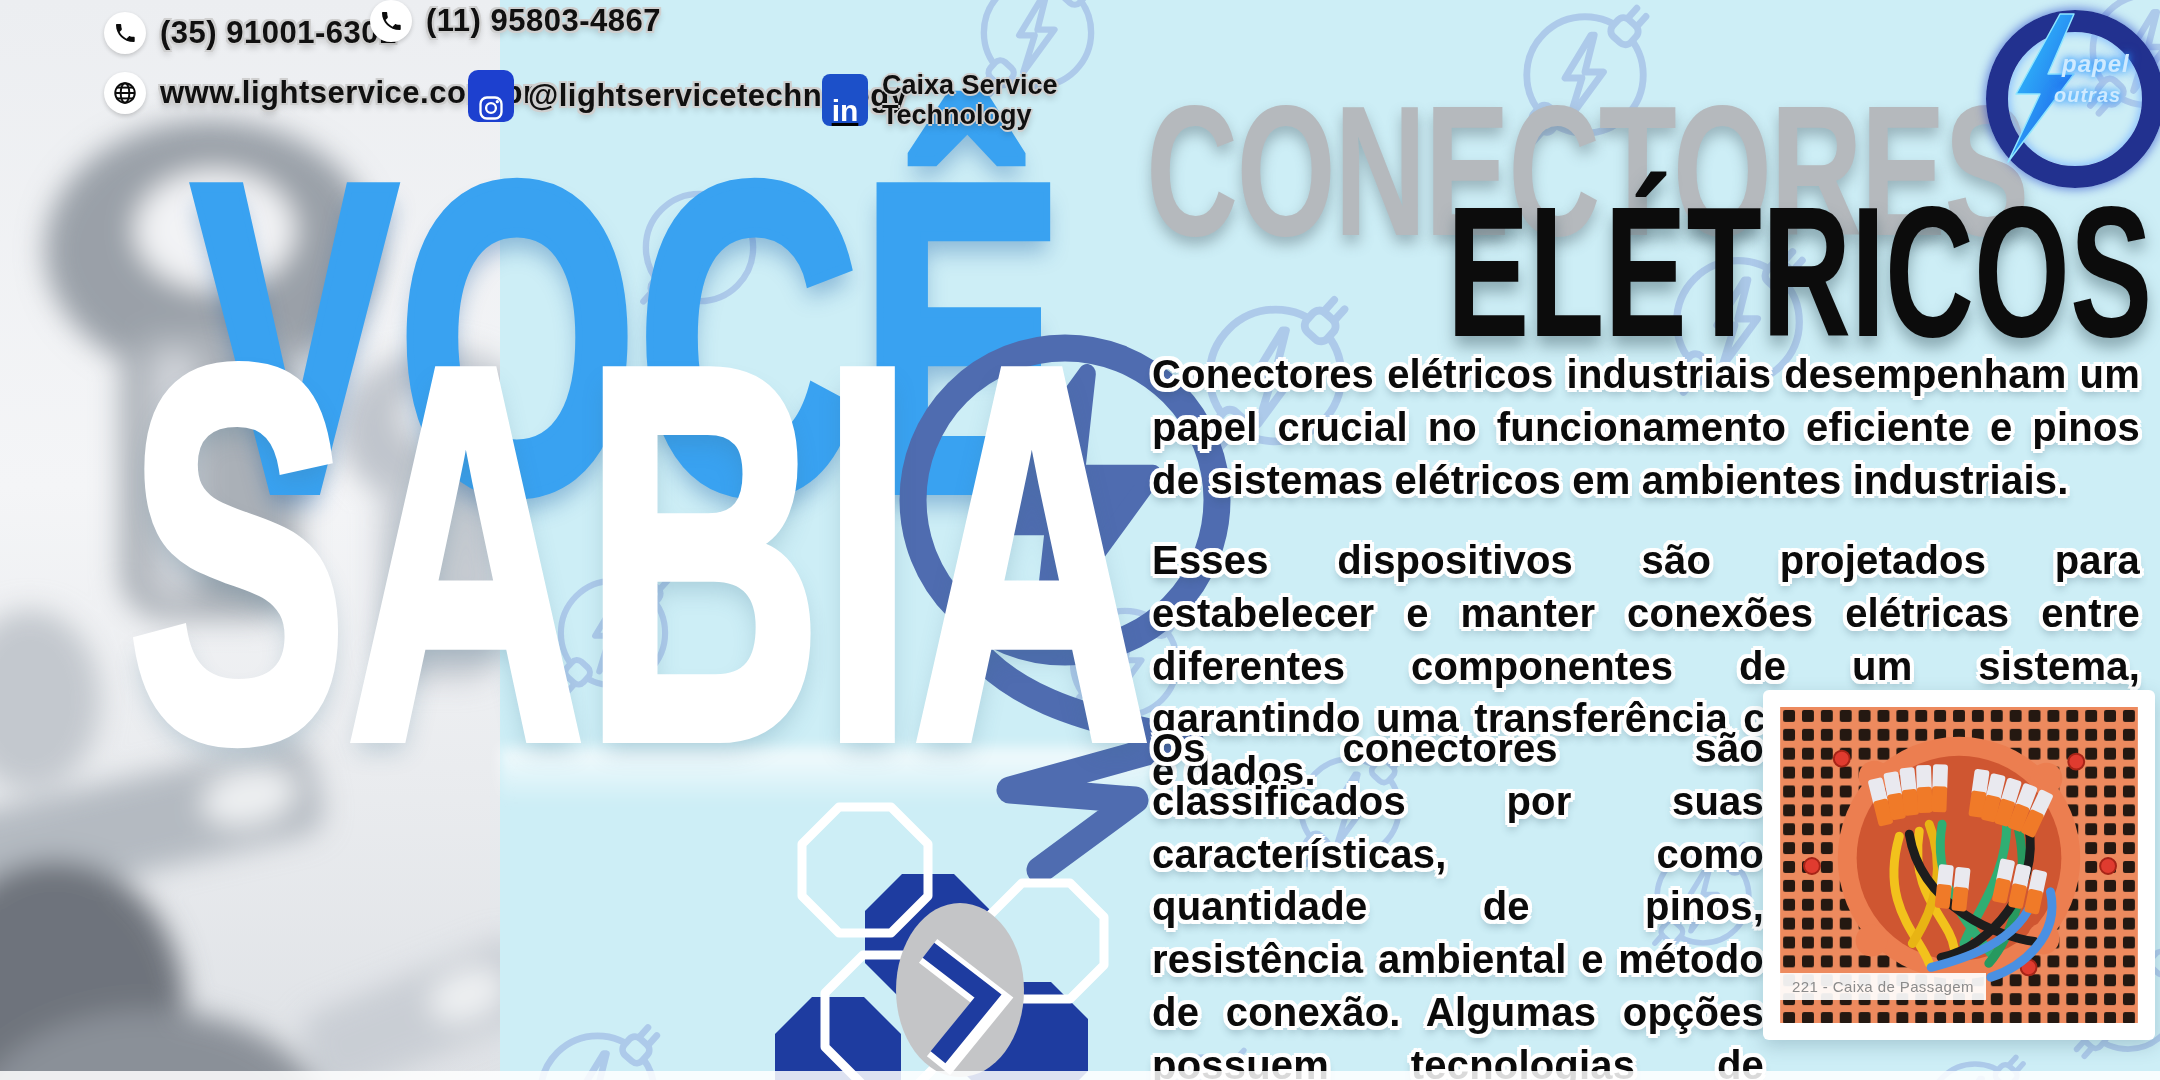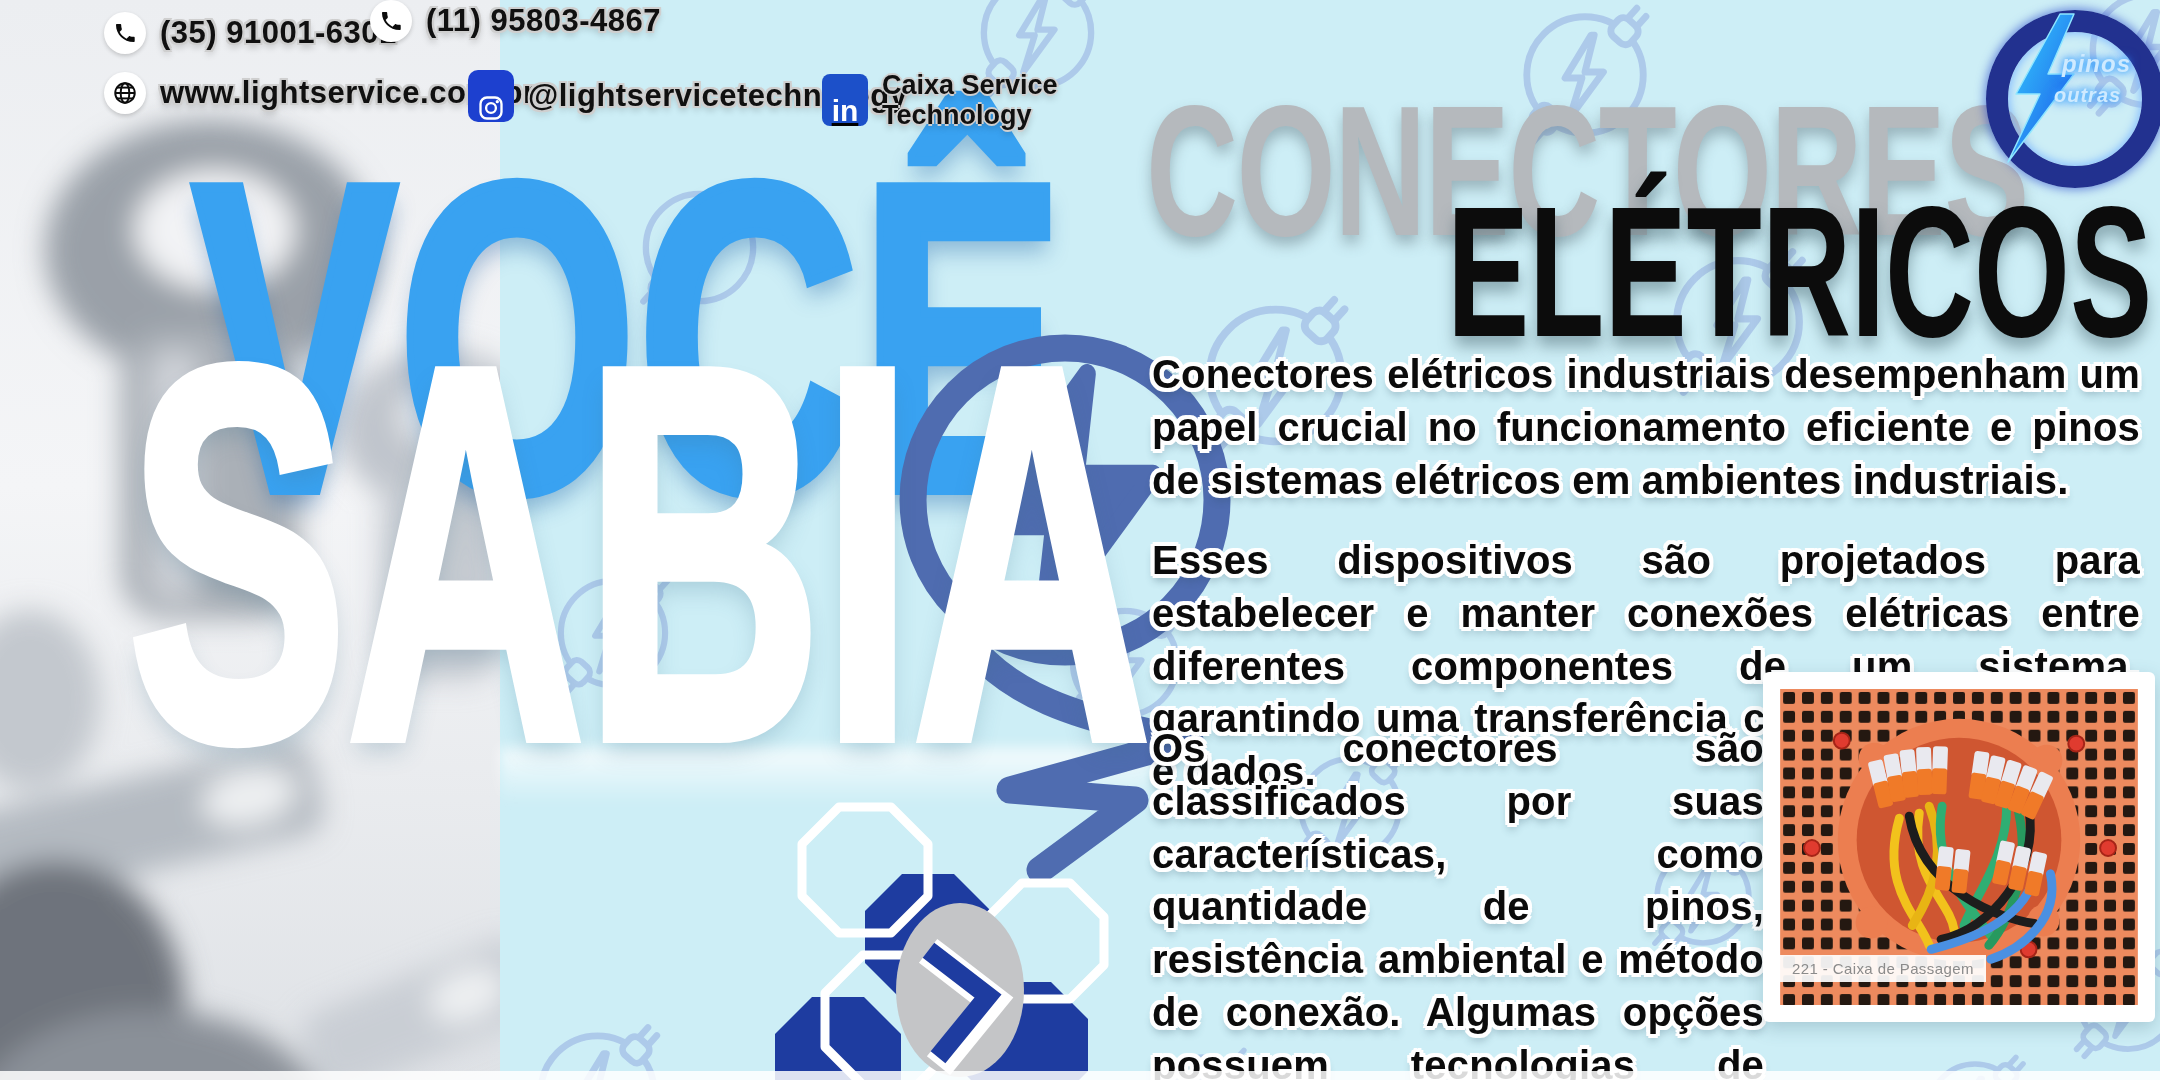--- a/index.html
+++ b/index.html
@@ -61,21 +61,21 @@
     text-shadow:
       3px 0 0 #fff,-3px 0 0 #fff,0 3px 0 #fff,0 -3px 0 #fff,
       2px 2px 0 #fff,-2px 2px 0 #fff,2px -2px 0 #fff,-2px -2px 0 #fff,
       4px 2px 0 #fff,-4px 2px 0 #fff,4px -2px 0 #fff,-4px -2px 0 #fff,
       2px 4px 0 #fff,-2px 4px 0 #fff,2px -4px 0 #fff,-2px -4px 0 #fff,
       0 6px 9px rgba(40,70,90,.45);}
   .para-1{left:1152px;top:308px;width:988px;}
   .para-2{left:1152px;top:494px;width:988px;}
   .para-3{left:1152px;top:682px;width:612px;}
   
-  .photo-card{position:absolute;left:1763px;top:672px;width:392px;height:350px;z-index:6;
+  .photo-card{position:absolute;left:1763px;top:690px;width:392px;height:350px;z-index:6;
     background:#ffffff;border-radius:6px;box-shadow:0 6px 18px rgba(50,90,110,.25);}
   .photo-inner{position:absolute;left:17px;top:17px;width:358px;height:316px;overflow:hidden;}
   .photo-caption{position:absolute;left:17px;bottom:40px;z-index:7;background:rgba(255,255,255,.92);
     padding:5px 12px;font-size:15px;color:#8b8b8b;letter-spacing:.4px;}
   
   .bottom-strip{position:absolute;left:0;bottom:0;width:100%;height:9px;
     background:rgba(255,255,255,.85);z-index:10;}
 </style>
 </head>
 <body>
@@ -387,18 +387,18 @@
     <div class="logo-ring"></div>
     <svg style="position:absolute;left:0;top:0;z-index:2" width="165" height="200" viewBox="0 0 165 200">
       <defs>
         <linearGradient id="boltg" x1="0" y1="0" x2="1" y2="1">
           <stop offset="0" stop-color="#35d4ff"></stop>
             <stop offset="1" stop-color="#1c52e8"></stop>
         </linearGradient>
       </defs>
       <polygon points="82,12 38,92 62,92 30,160 96,72 70,72 96,12" fill="url(#boltg)" stroke="#8fe6ff" stroke-width="1.5" stroke-linejoin="round"></polygon>
     </svg>
-    <span class="logo-txt" style="left:84px;top:48px;font-size:24px">pinos</span>
+    <span class="logo-txt" style="left:84px;top:48px;font-size:24px">papel</span>
     <span class="logo-txt" style="left:76px;top:82px;font-size:20px">outras</span>
   </div>
 
   <div class="bottom-strip"></div>
 </div>
 
 </body></html>

